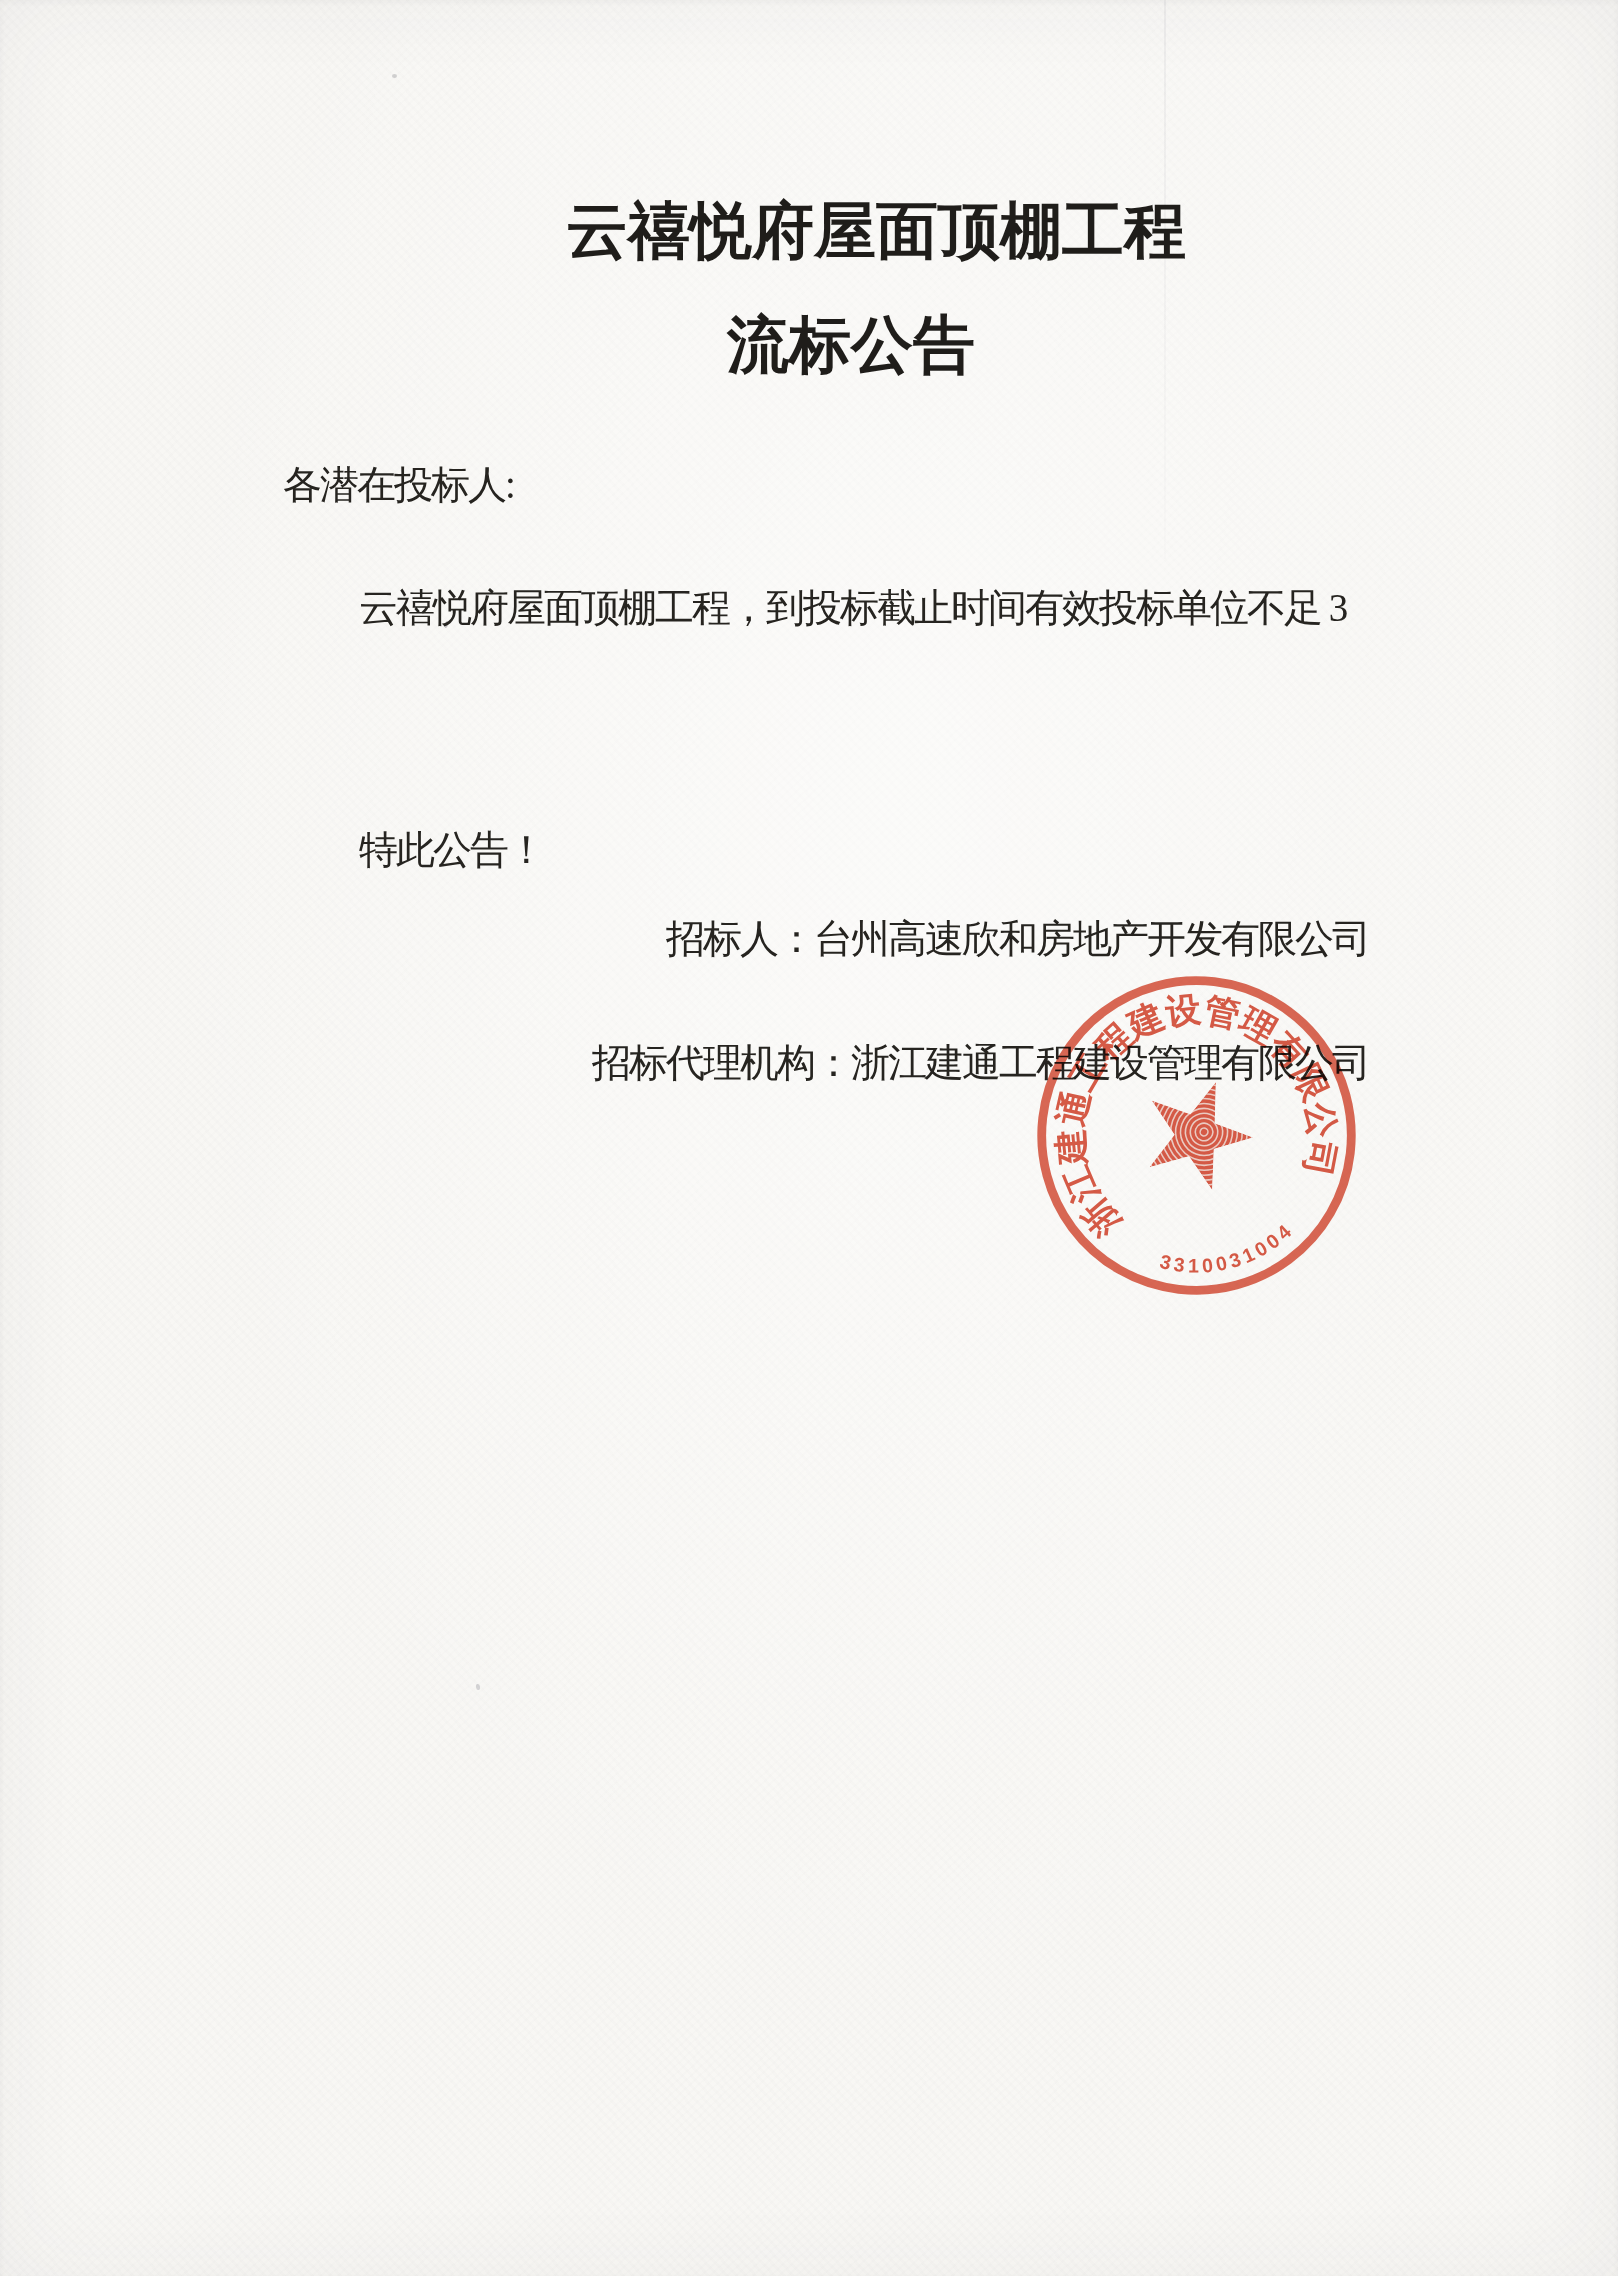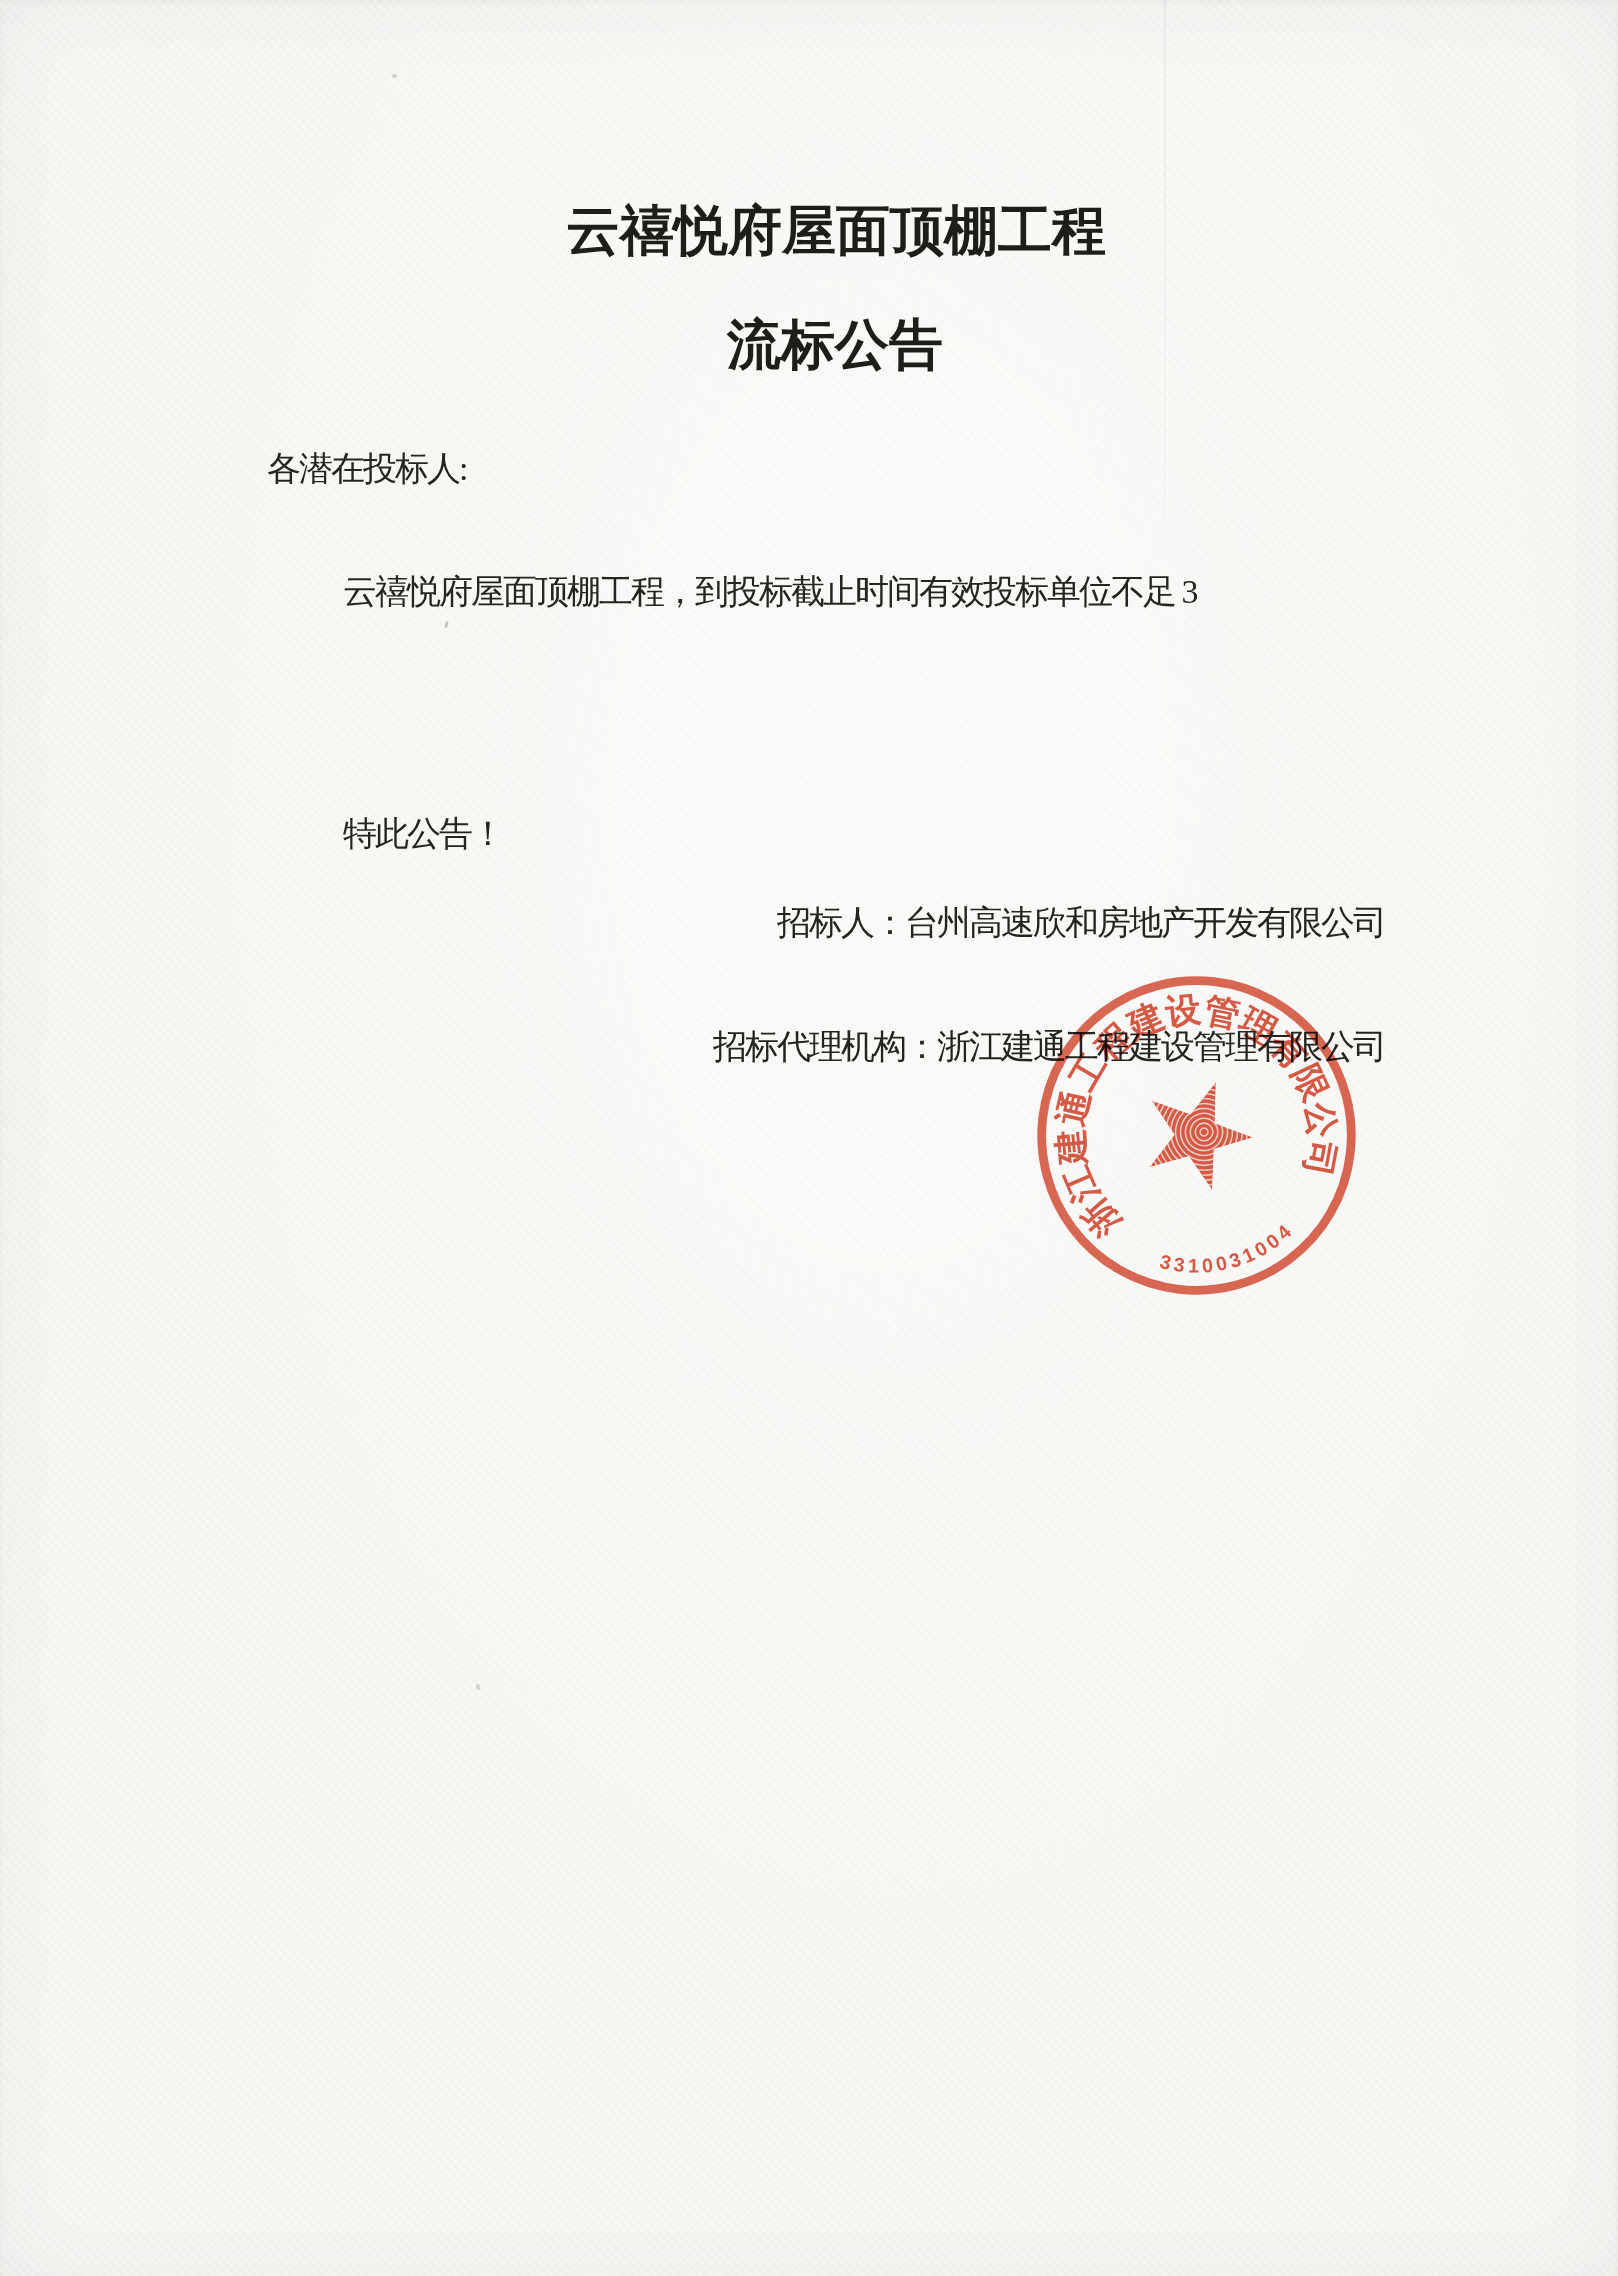--- a/index.html
+++ b/index.html
@@ -17,31 +17,31 @@
       radial-gradient(ellipse at 55% 35%, rgba(255,255,255,.5), rgba(255,255,255,0) 60%),
       repeating-linear-gradient(47deg, rgba(120,120,130,.018) 0 2.9px, rgba(255,255,255,0) 2.9px 6.9px),
       repeating-linear-gradient(137deg, rgba(120,120,130,.014) 0 2px, rgba(255,255,255,0) 2px 5.9px);
     box-shadow: inset 0 0 88px rgba(60,60,70,.05), inset 0 2px 5.9px rgba(60,60,70,.04);
     overflow:hidden;
     font-family:"Liberation Serif","DejaVu Serif",serif;
     color:var(--ink);
   }
   .line{
     position:absolute;
-    margin:0;
-    font-size:34px;
+    margin:16px;
+    font-size:39px;
     line-height:47px;
     letter-spacing:-2px;
     white-space:nowrap;
     color:var(--ink);
   }
   .title{
     position:absolute;
     margin:0;
-    font-size:54px;
+    font-size:62px;
     line-height:61px;
     font-weight:700;
     letter-spacing:0;
     white-space:nowrap;
     color:#1f1d1a;
   }
   .t1{left:566px;top:201px;}
   .t2{left:727px;top:315px;}
   .salutation{left:267px;top:445px;}
   .para1{left:343px;top:568px;}

